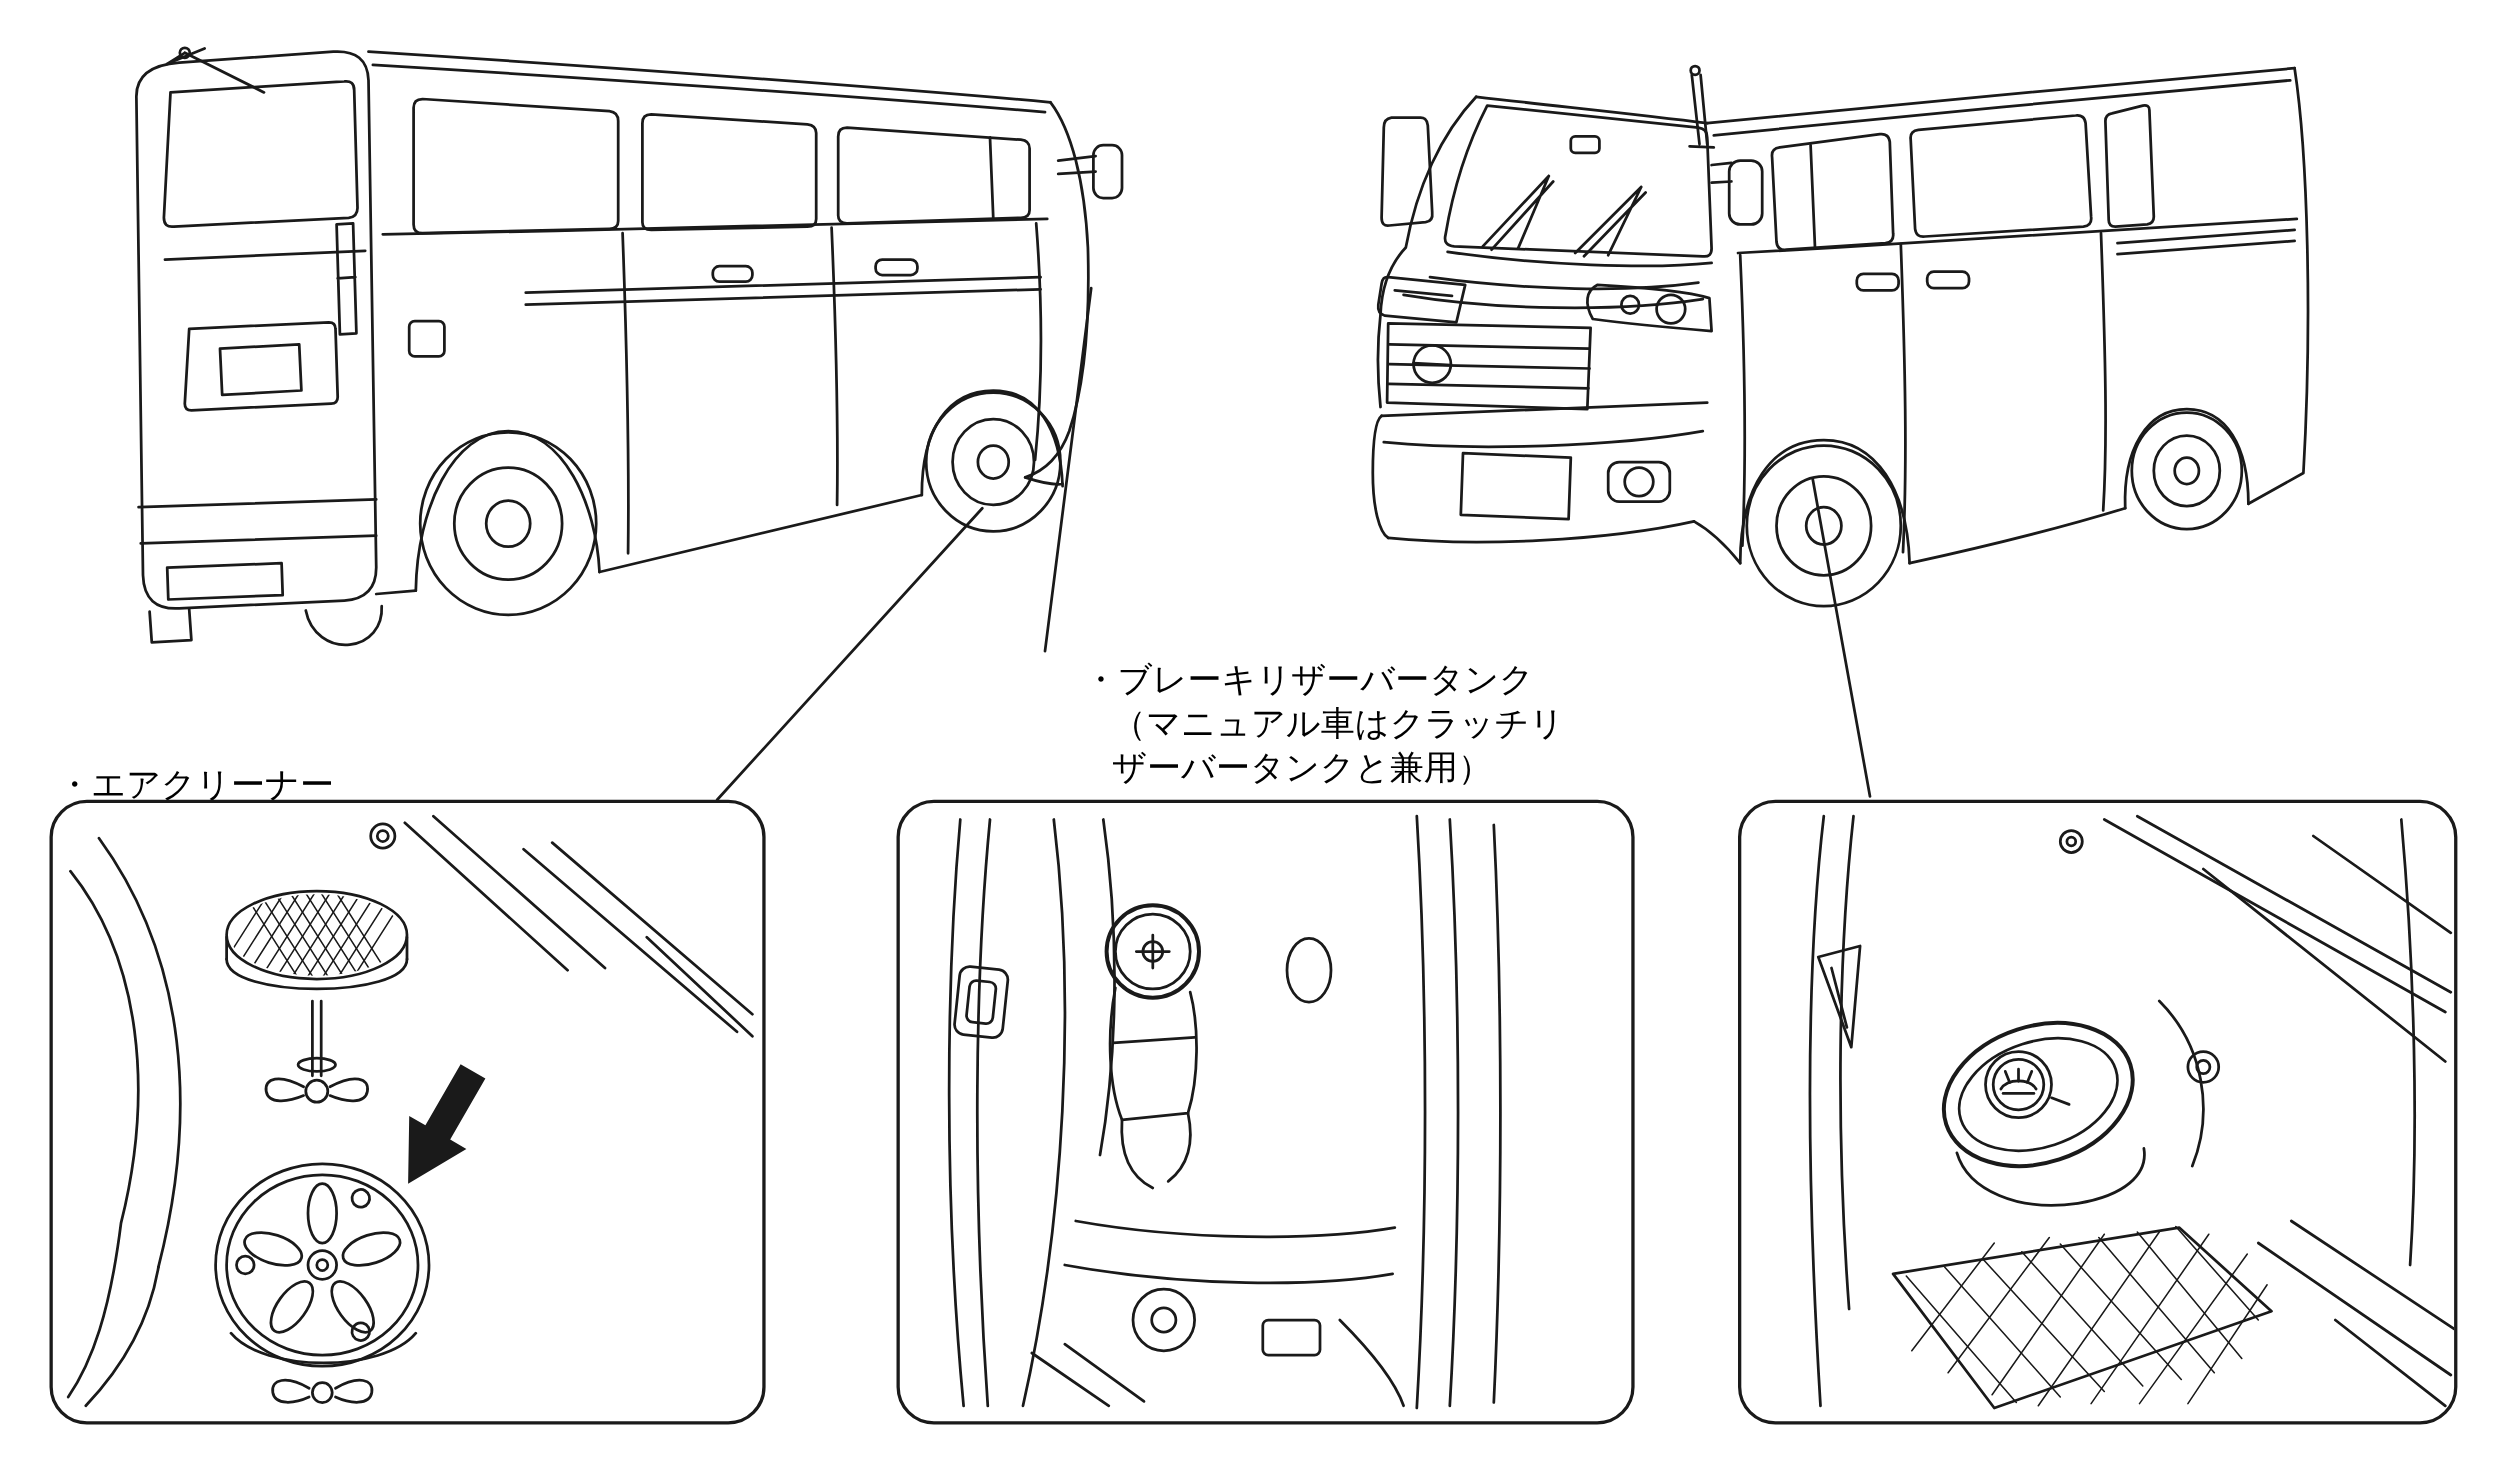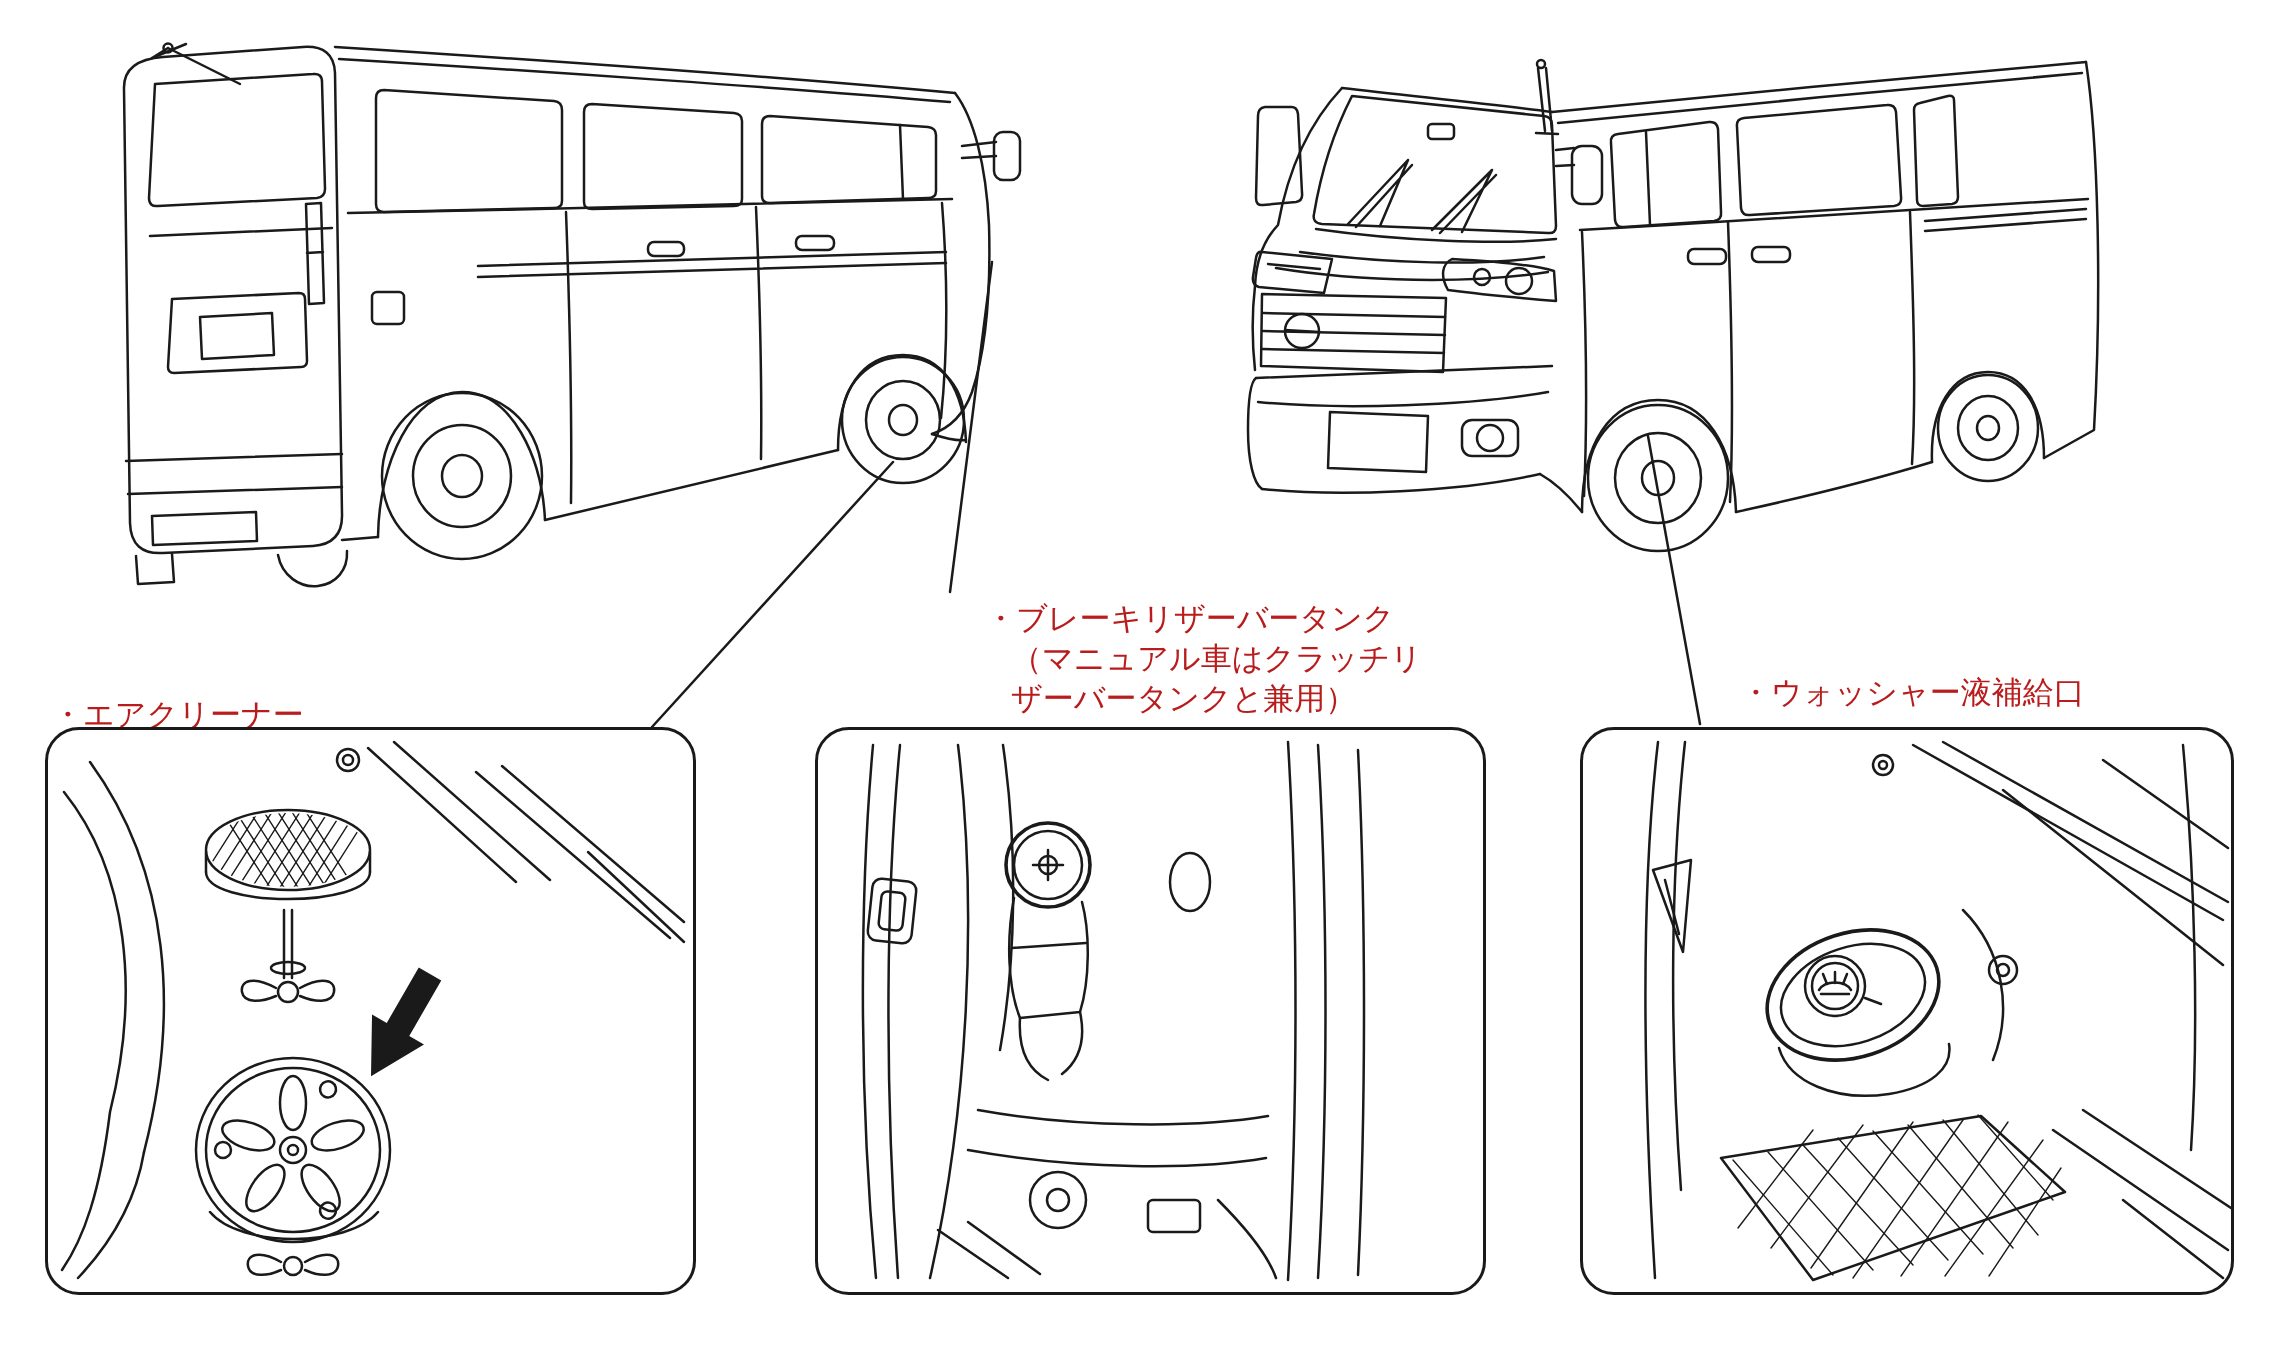--- a/index.html
+++ b/index.html
@@ -19,21 +19,21 @@
     stroke: #1a1a1a;
     stroke-width: 2.5;
     stroke-linecap: round;
     stroke-linejoin: round;
   }
   .thin { stroke-width: 1.4; }
   .bold { stroke-width: 3.6; }
   .solid { fill: #1a1a1a; stroke: none; }
   .label {
     position: absolute;
-    color: #b91c1c;
+    color: #000000;
     font-size: 31px;
     line-height: 40px;
     white-space: nowrap;
   }
   .label .indent { padding-left: 26px; }
   .panel {
     position: absolute;
     width: 645px; height: 562px;
     border: 3px solid #1a1a1a;
     border-radius: 34px;
@@ -200,21 +200,20 @@
   </svg>
 
   <div class="label label-air">・エアクリーナー</div>
 
   <div class="label label-brake">
     <div>・ブレーキリザーバータンク</div>
     <div class="indent">（マニュアル車はクラッチリ</div>
     <div class="indent">ザーバータンクと兼用）</div>
   </div>
 
-  <div class="label label-washer">・ウォッシャー液補給口</div>
 
   <div class="panel panel-1">
     <svg viewBox="0 0 645 562" preserveAspectRatio="none">
       <defs>
         <clipPath id="capclip">
             <ellipse cx="240" cy="120" rx="79" ry="37"></ellipse>
           </clipPath>
       </defs>
       <g class="art">
 

